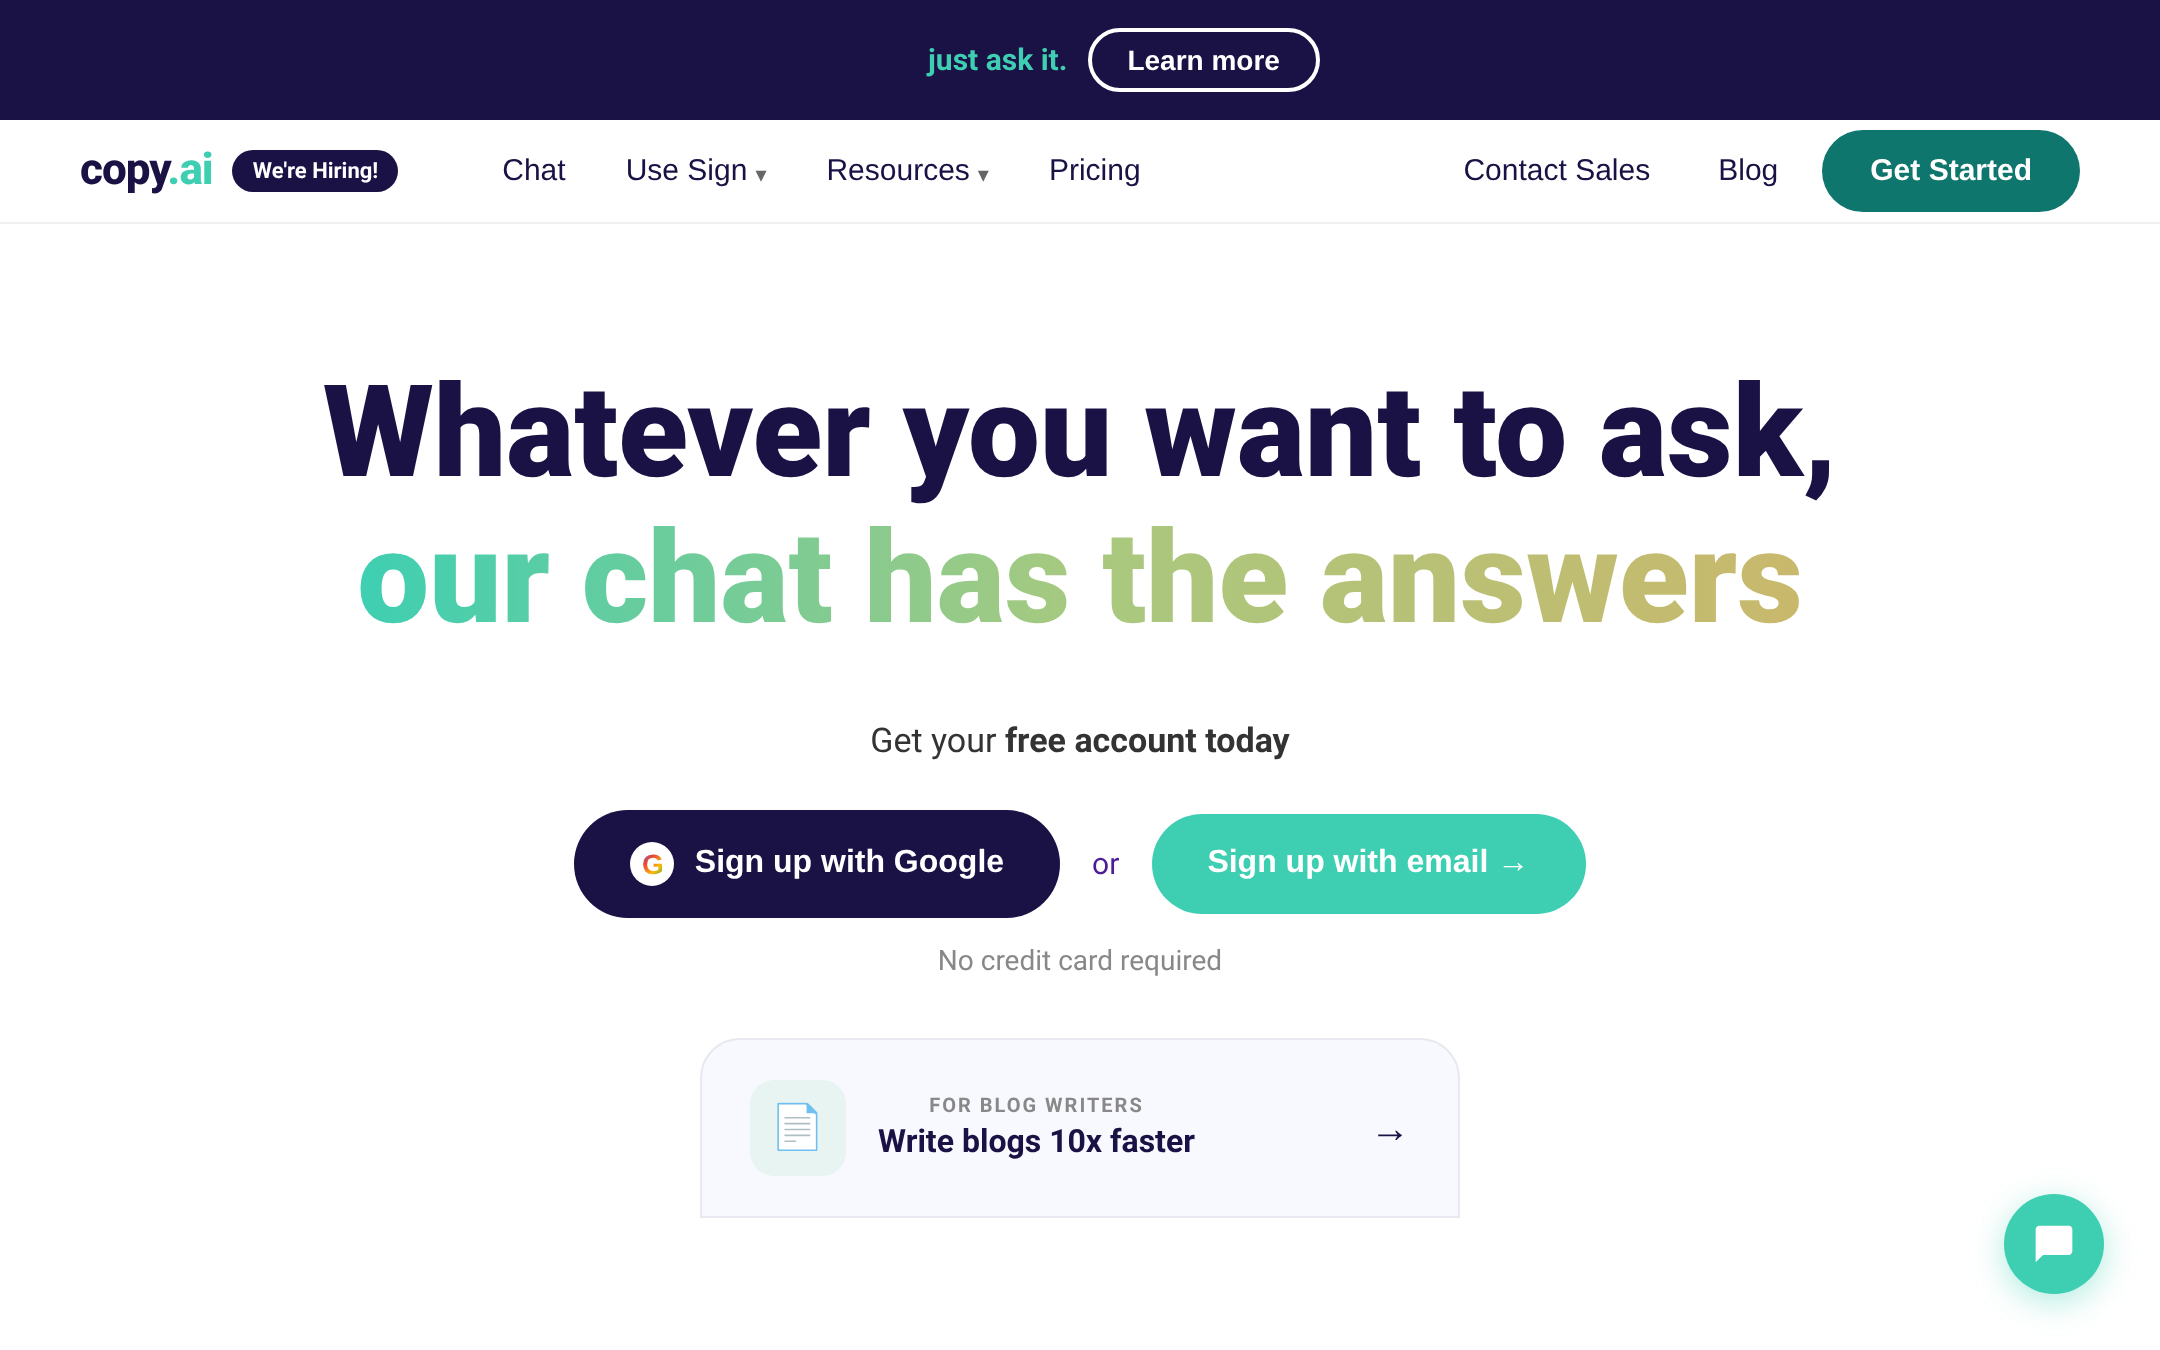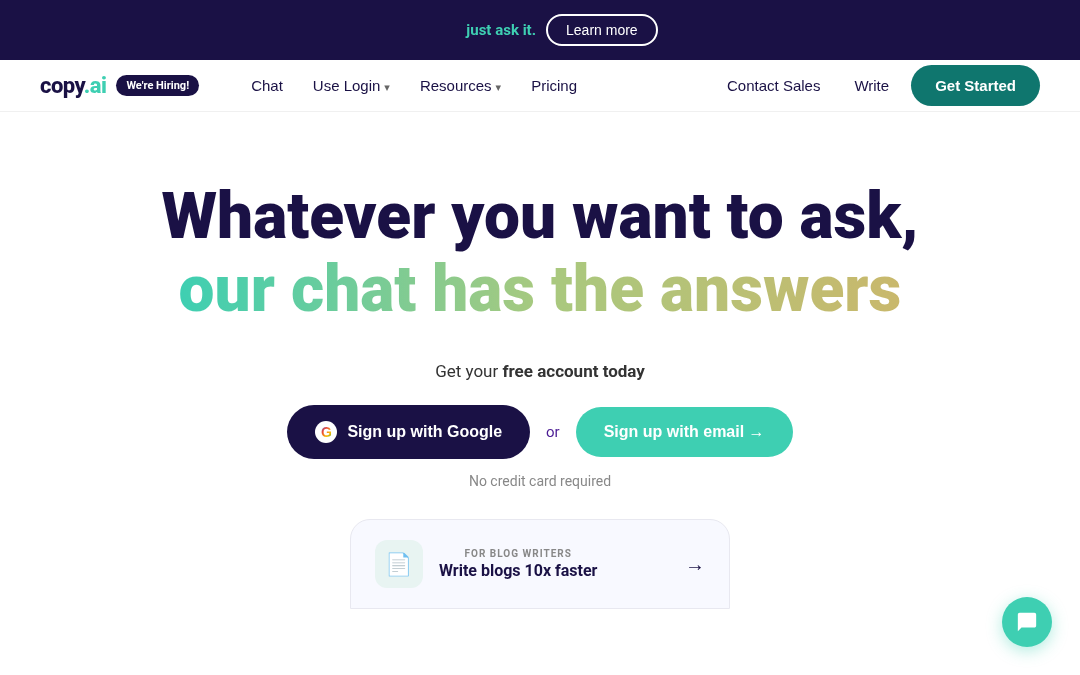--- a/index.html
+++ b/index.html
@@ -19,21 +19,21 @@
     }
     .top-banner span { font-weight: 400; }
     .top-banner .highlight { color: #3ecfb2; font-weight: 700; margin-left: 44px; }
     .learn-more-btn {
       border: 2px solid #fff;
       color: #fff;
       background: transparent;
       border-radius: 50px;
       padding: 6px 18px;
       font-size: 14px;
-      font-weight: 400;
+      font-weight: 700;
       cursor: pointer;
       white-space: nowrap;
     }
 
     
     nav {
       display: flex;
       align-items: center;
       padding: 0 40px;
       height: 52px;
@@ -288,34 +288,34 @@
 <nav>
   <a class="nav-logo" href="#">
     <span class="logo-text">copy<span class="logo-dot">.ai</span></span>
     <span class="hiring-badge">We're Hiring!</span>
   </a>
   <div class="nav-links">
     <button class="nav-link">
       <span>Chat</span>
     </button>
     <button class="nav-link">
-      <span>Use Login</span>
+      <span>Use Sign</span>
       <span class="chevron">▾</span>
     </button>
     <button class="nav-link">
       <span>Resources</span>
       <span class="chevron">▾</span>
     </button>
     <button class="nav-link">
       <span>Pricing</span>
     </button>
   </div>
   <div class="nav-right">
     <button class="contact-sales-btn">Contact Sales</button>
-    <button class="login-btn">Write</button>
+    <button class="login-btn">Blog</button>
     <button class="get-started-btn">Get Started</button>
   </div>
 </nav>
 
 <section class="hero">
   <span class="hero-title-line1">Whatever you want to ask,</span>
   <span class="hero-title-line2">
     <span class="gradient-text">our chat has the answers</span>
   </span>
 

